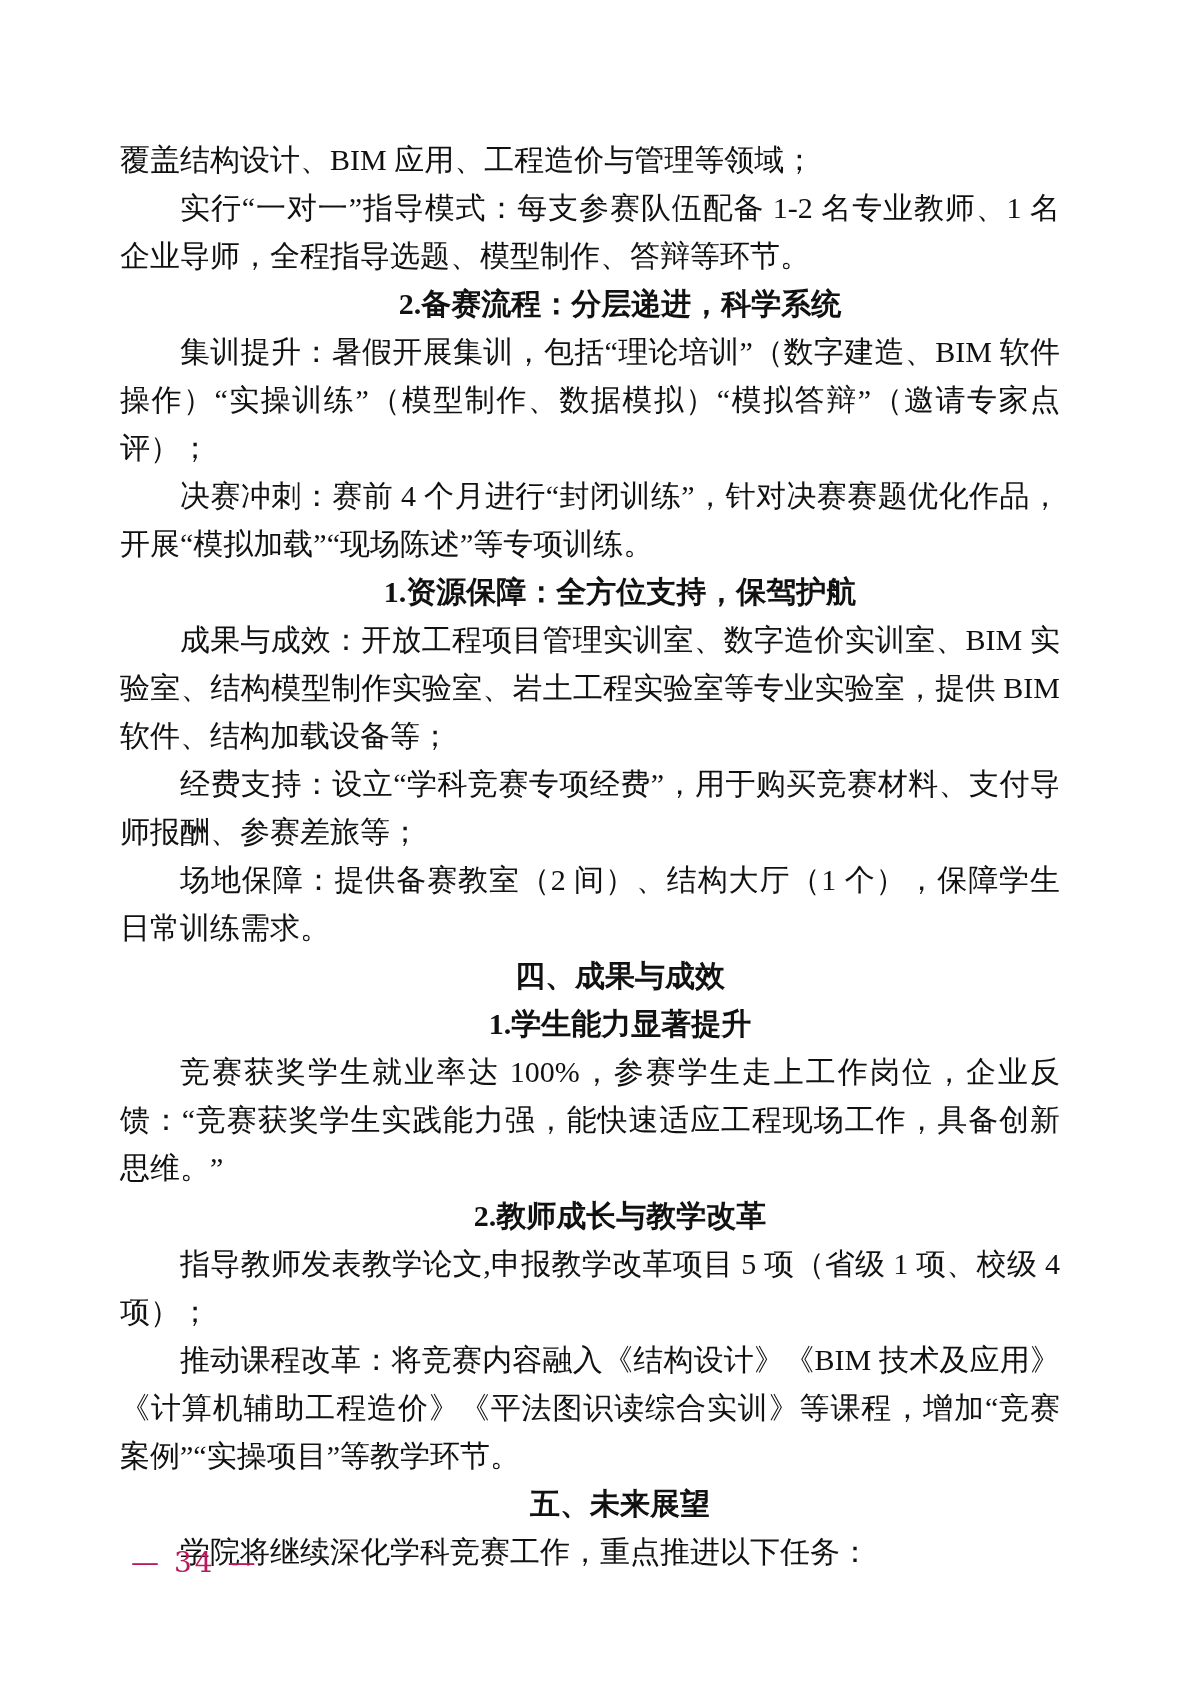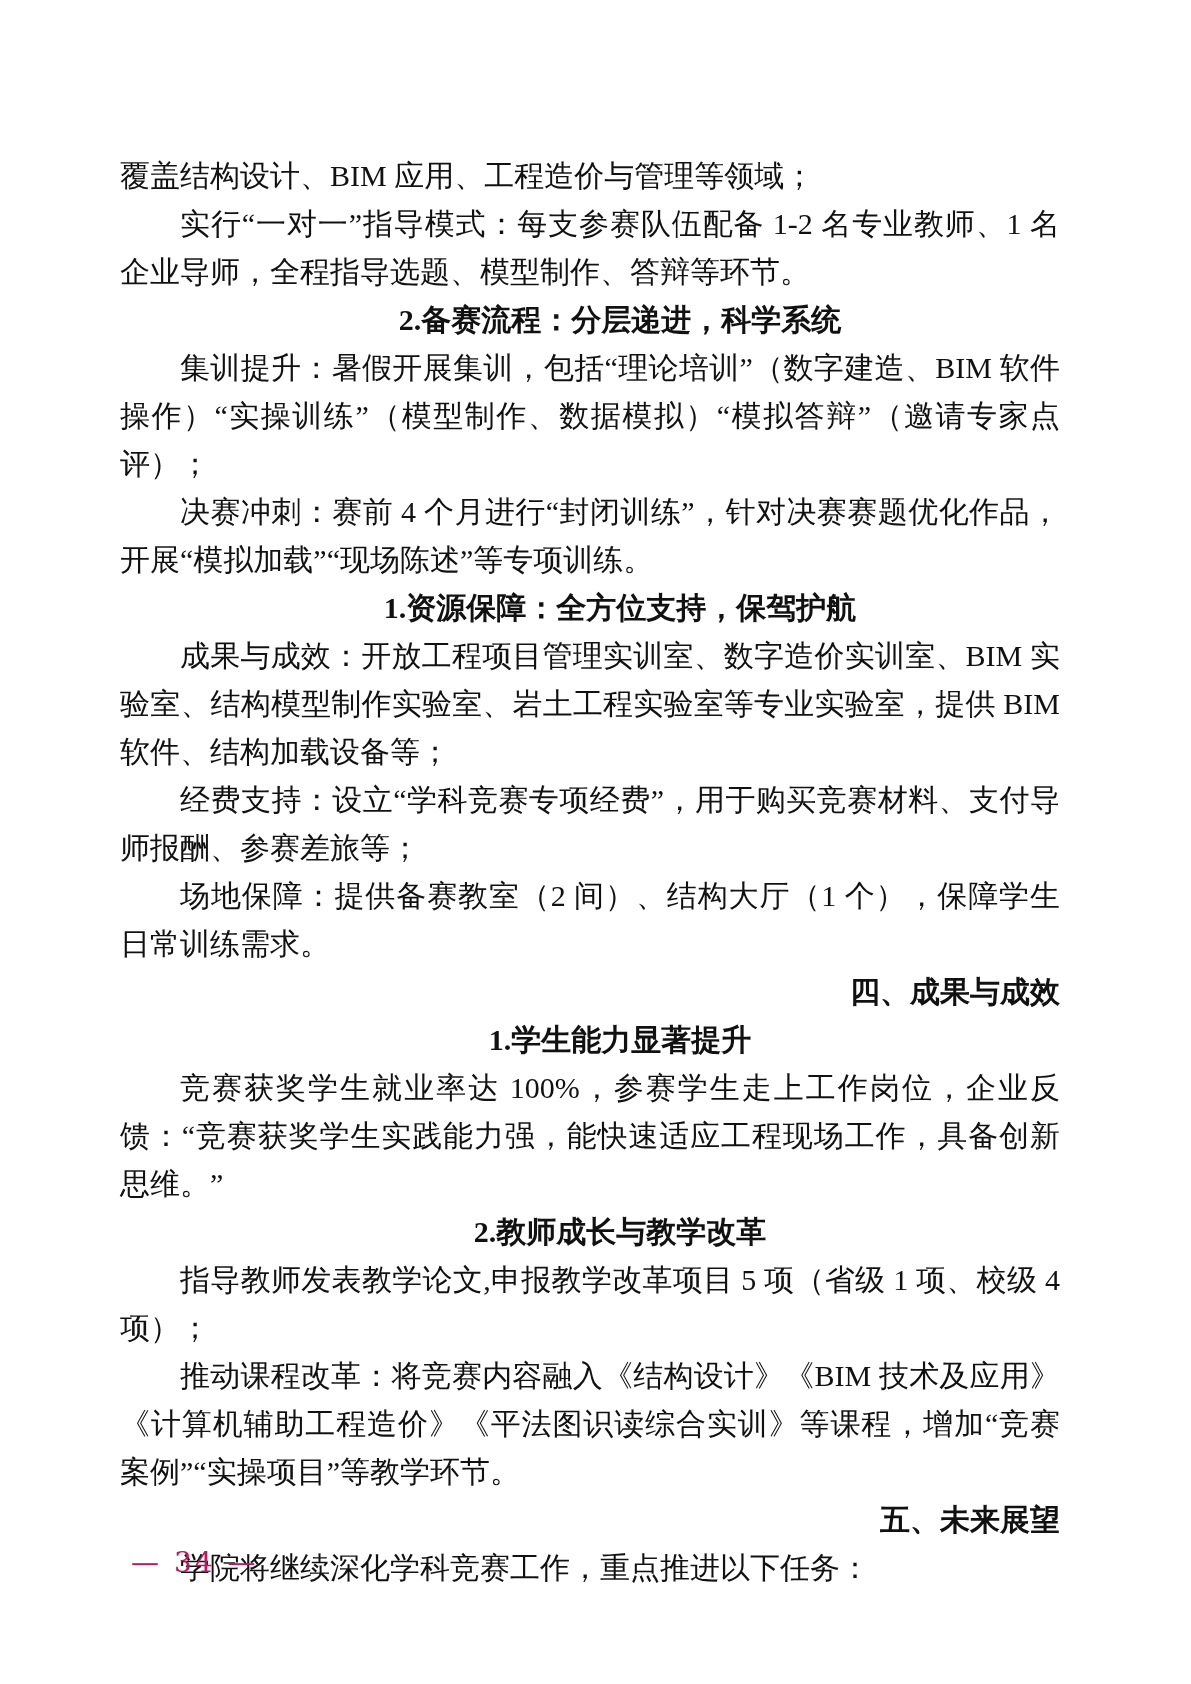--- a/index.html
+++ b/index.html
@@ -14,40 +14,40 @@
     background: #ffffff;
     color: #111111;
     font-family: "Liberation Serif", "DejaVu Serif", serif;
     font-size: 30px;
     line-height: 48px;
     overflow: hidden;
   }
   .content {
     position: absolute;
     left: 120px;
-    top: 152px;
+    top: 136px;
     width: 940px;
   }
   p.para {
     margin: 0;
     padding: 0;
     text-align: justify;
     word-break: break-all;
   }
   p.indent {
     text-indent: 2em;
   }
   p.heading-sub {
     font-weight: 700;
     text-align: center;
   }
   p.heading-main {
     font-family: "Liberation Sans", "DejaVu Sans", sans-serif;
     font-weight: 700;
-    text-align: right;
+    text-align: center;
   }
   .footer {
     position: absolute;
     left: 131px;
     top: 1546px;
     font-size: 28px;
     line-height: 34px;
     letter-spacing: 3px;
     color: #be185d;
     font-family: "DejaVu Serif", "Liberation Serif", serif;

